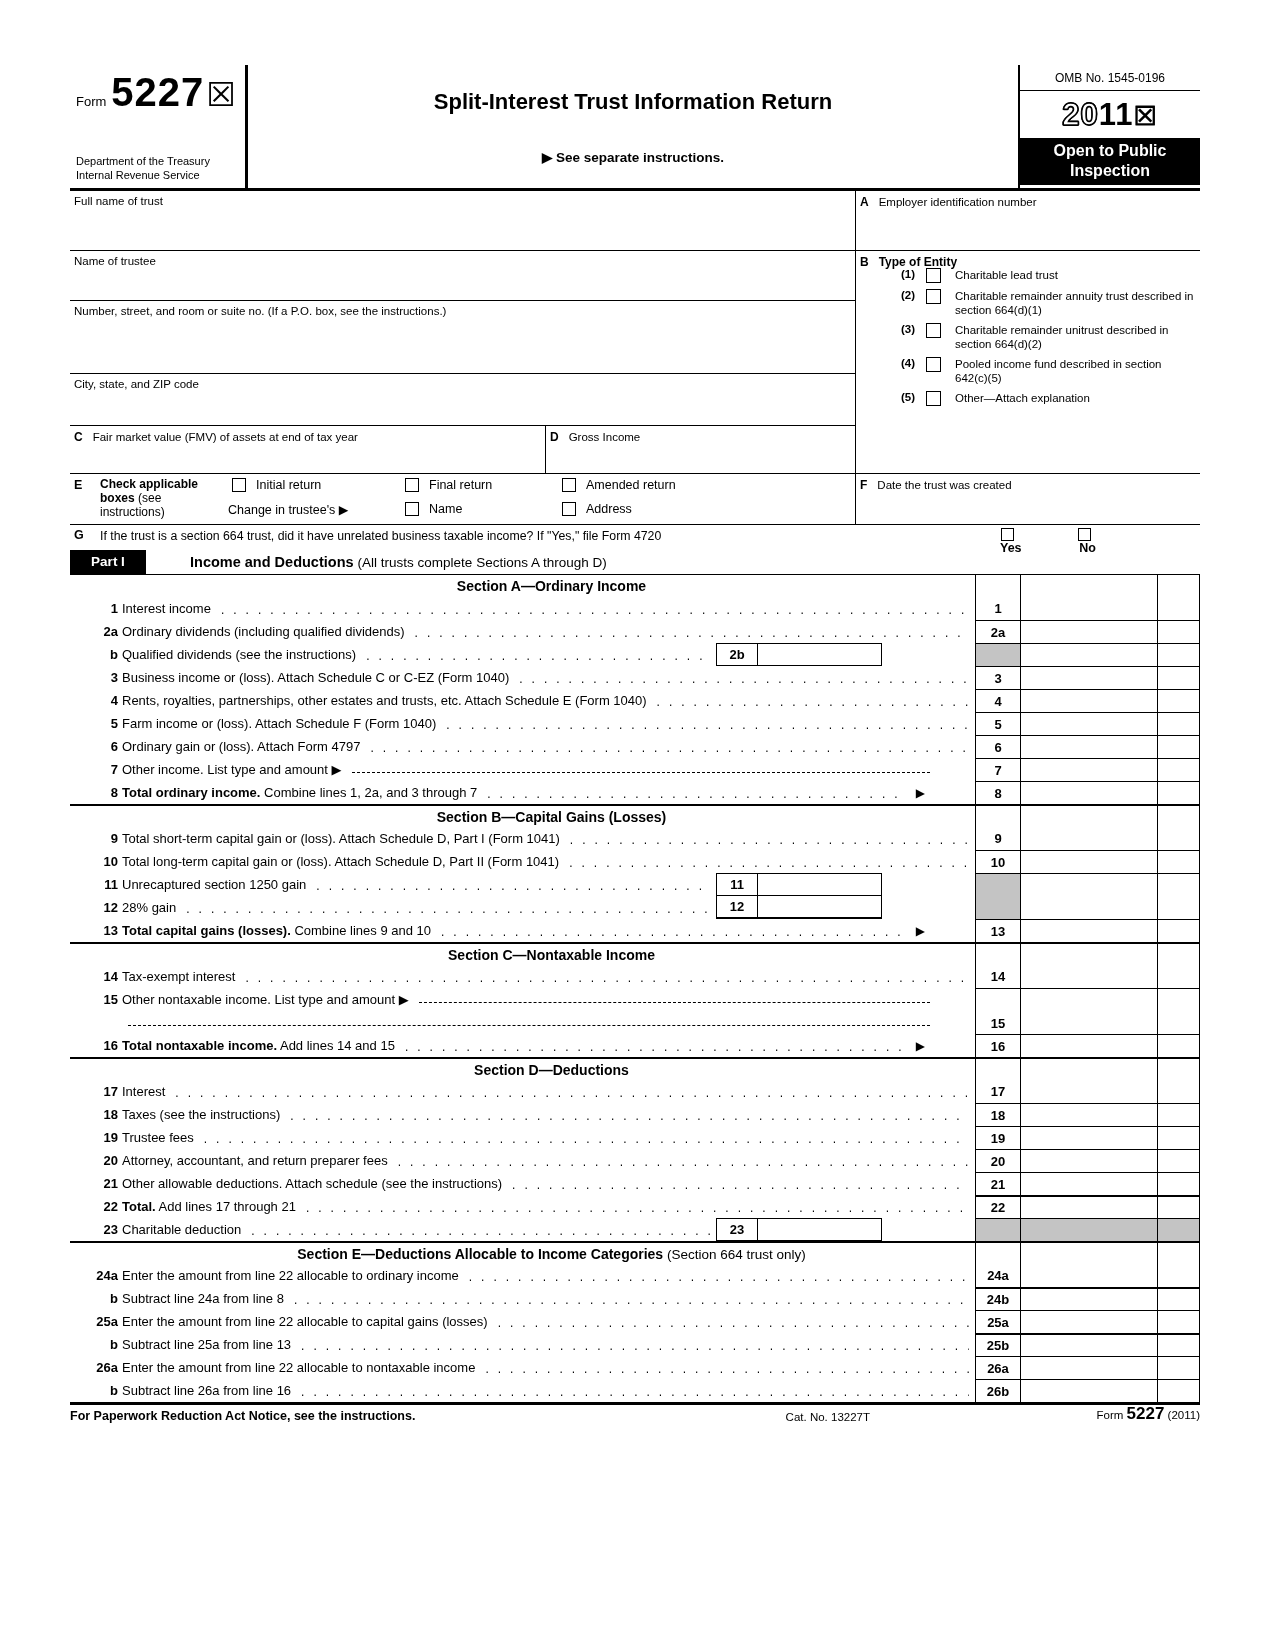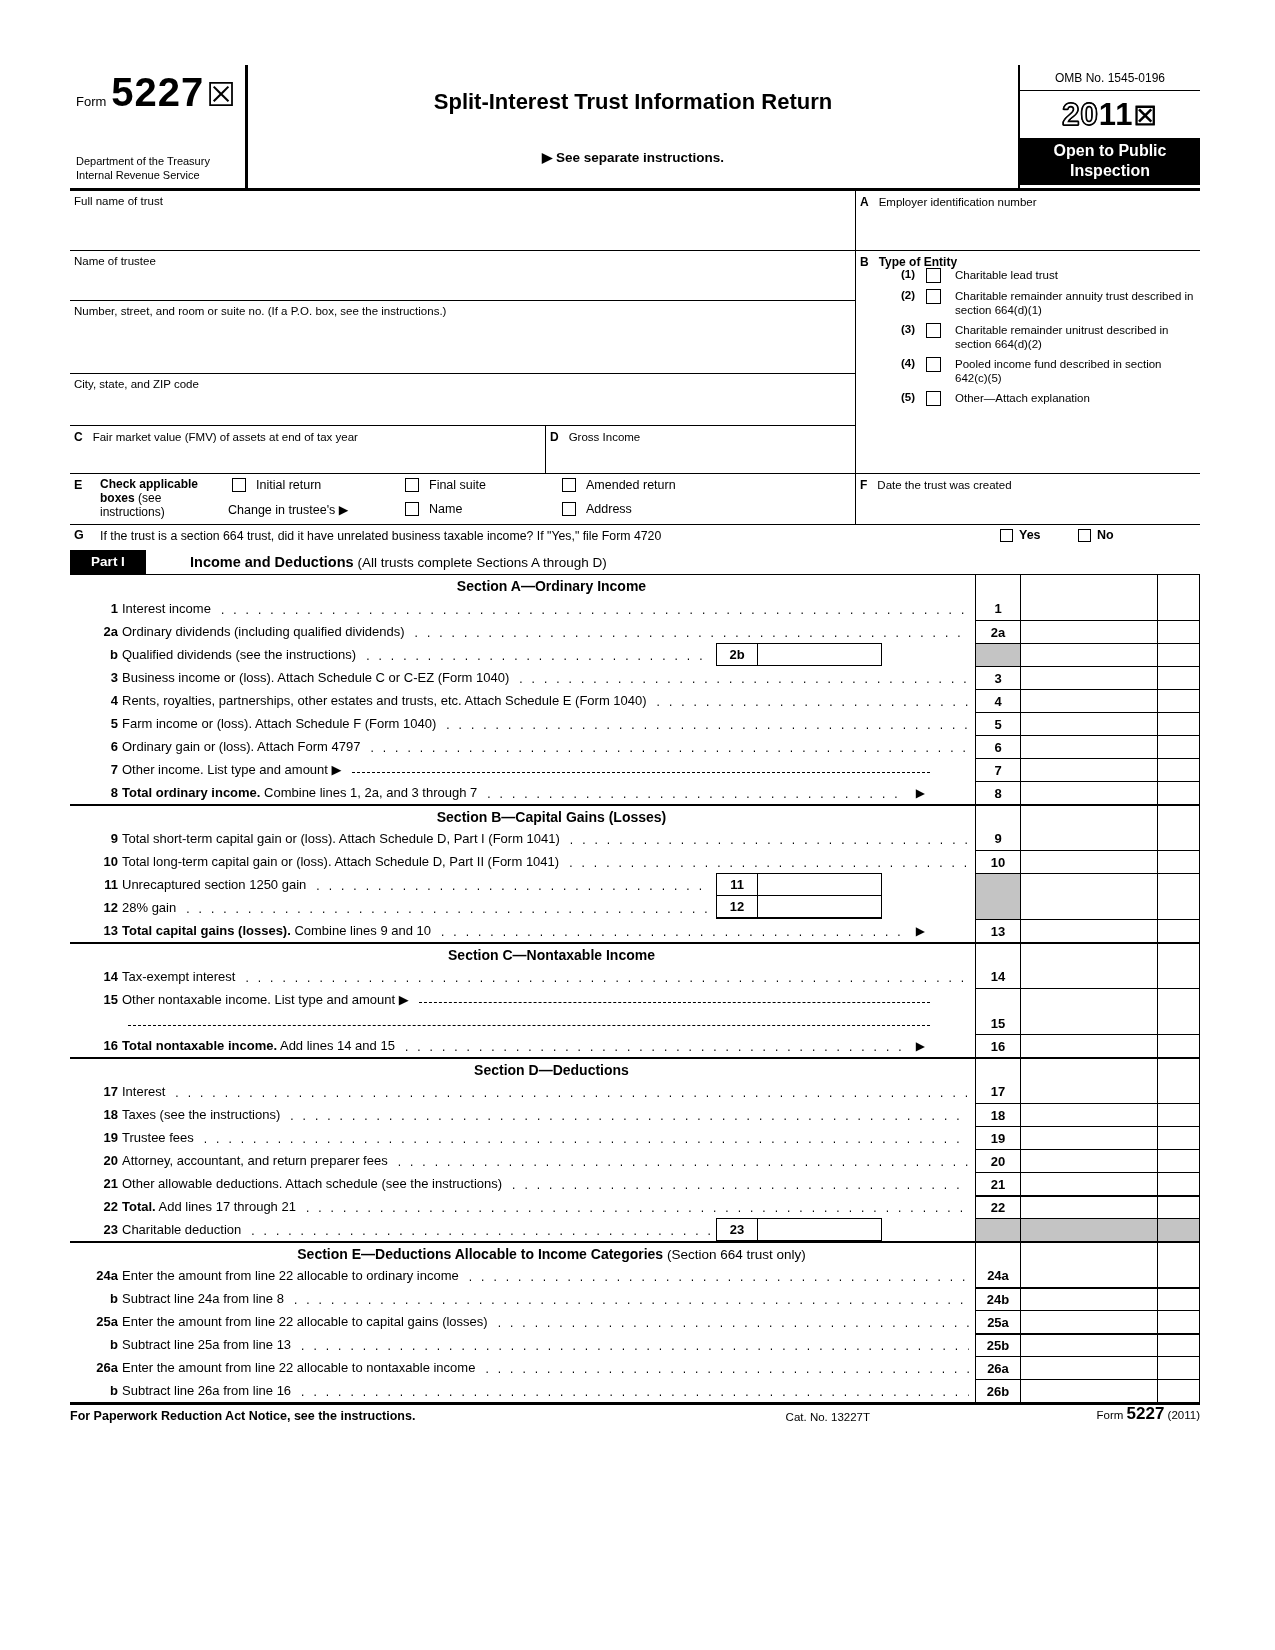--- a/index.html
+++ b/index.html
@@ -42,21 +42,21 @@
 
   
   #erow { left:70px; top:473px; width:785px; height:51px; }
   #e-letter { position:absolute; left:4px; top:5px; font-weight:bold; font-size:12.5px; }
   #e-label { position:absolute; left:30px; top:4px; width:124px; font-size:12px; line-height:14px; }
   .echk { position:absolute; display:flex; align-items:center; font-size:12.5px; }
   .echk .cb { margin-right:10px; }
   #g-row { left:70px; top:524px; width:1130px; height:26px; font-size:12.3px; }
   #g-letter { position:absolute; left:4px; top:4px; font-weight:bold; font-size:12.5px; }
   #g-text { position:absolute; left:30px; top:5px; }
-  .gyn { position:absolute; top:4px; display:flex; align-items:center; font-weight:bold; font-size:12.5px; }
+  .gyn { position:absolute; top:4px; display:flex; align-items:center; font-weight:bold; font-size:12.5px;flex-direction:column; }
   .gyn .cb { margin-right:6px; }
 
   
   #part1 { left:70px; top:550px; width:1130px; height:24px; display:flex; }
   #part1-box { background:#000; color:#fff; font-weight:bold; font-size:13.5px; width:76px; text-align:center; line-height:24px; flex:none; }
   #part1-title { margin-left:44px; font-size:14.5px; line-height:24px; white-space:nowrap; }
   #part1-title .norm { font-weight:normal; font-size:13.5px; }
 
   
   #ptable { left:70px; top:574px; width:1130px; border-bottom:3px solid #000; }
@@ -197,21 +197,21 @@
 
 <div class="abs" id="erow">
   <span id="e-letter">E</span>
   <div id="e-label"><span class="b">Check applicable boxes</span> <span>(see instructions)</span></div>
   <div class="echk" style="left:162px; top:5px;">
     <span class="cb"></span>
     <span>Initial return</span>
   </div>
   <div class="echk" style="left:335px; top:5px;">
     <span class="cb"></span>
-    <span>Final suite</span>
+    <span>Final return</span>
   </div>
   <div class="echk" style="left:492px; top:5px;">
     <span class="cb"></span>
     <span>Amended return</span>
   </div>
   <div class="echk" style="left:158px; top:29px;">
     <span>Change in trustee's ▶</span>
   </div>
   <div class="echk" style="left:335px; top:29px;">
     <span class="cb"></span>

